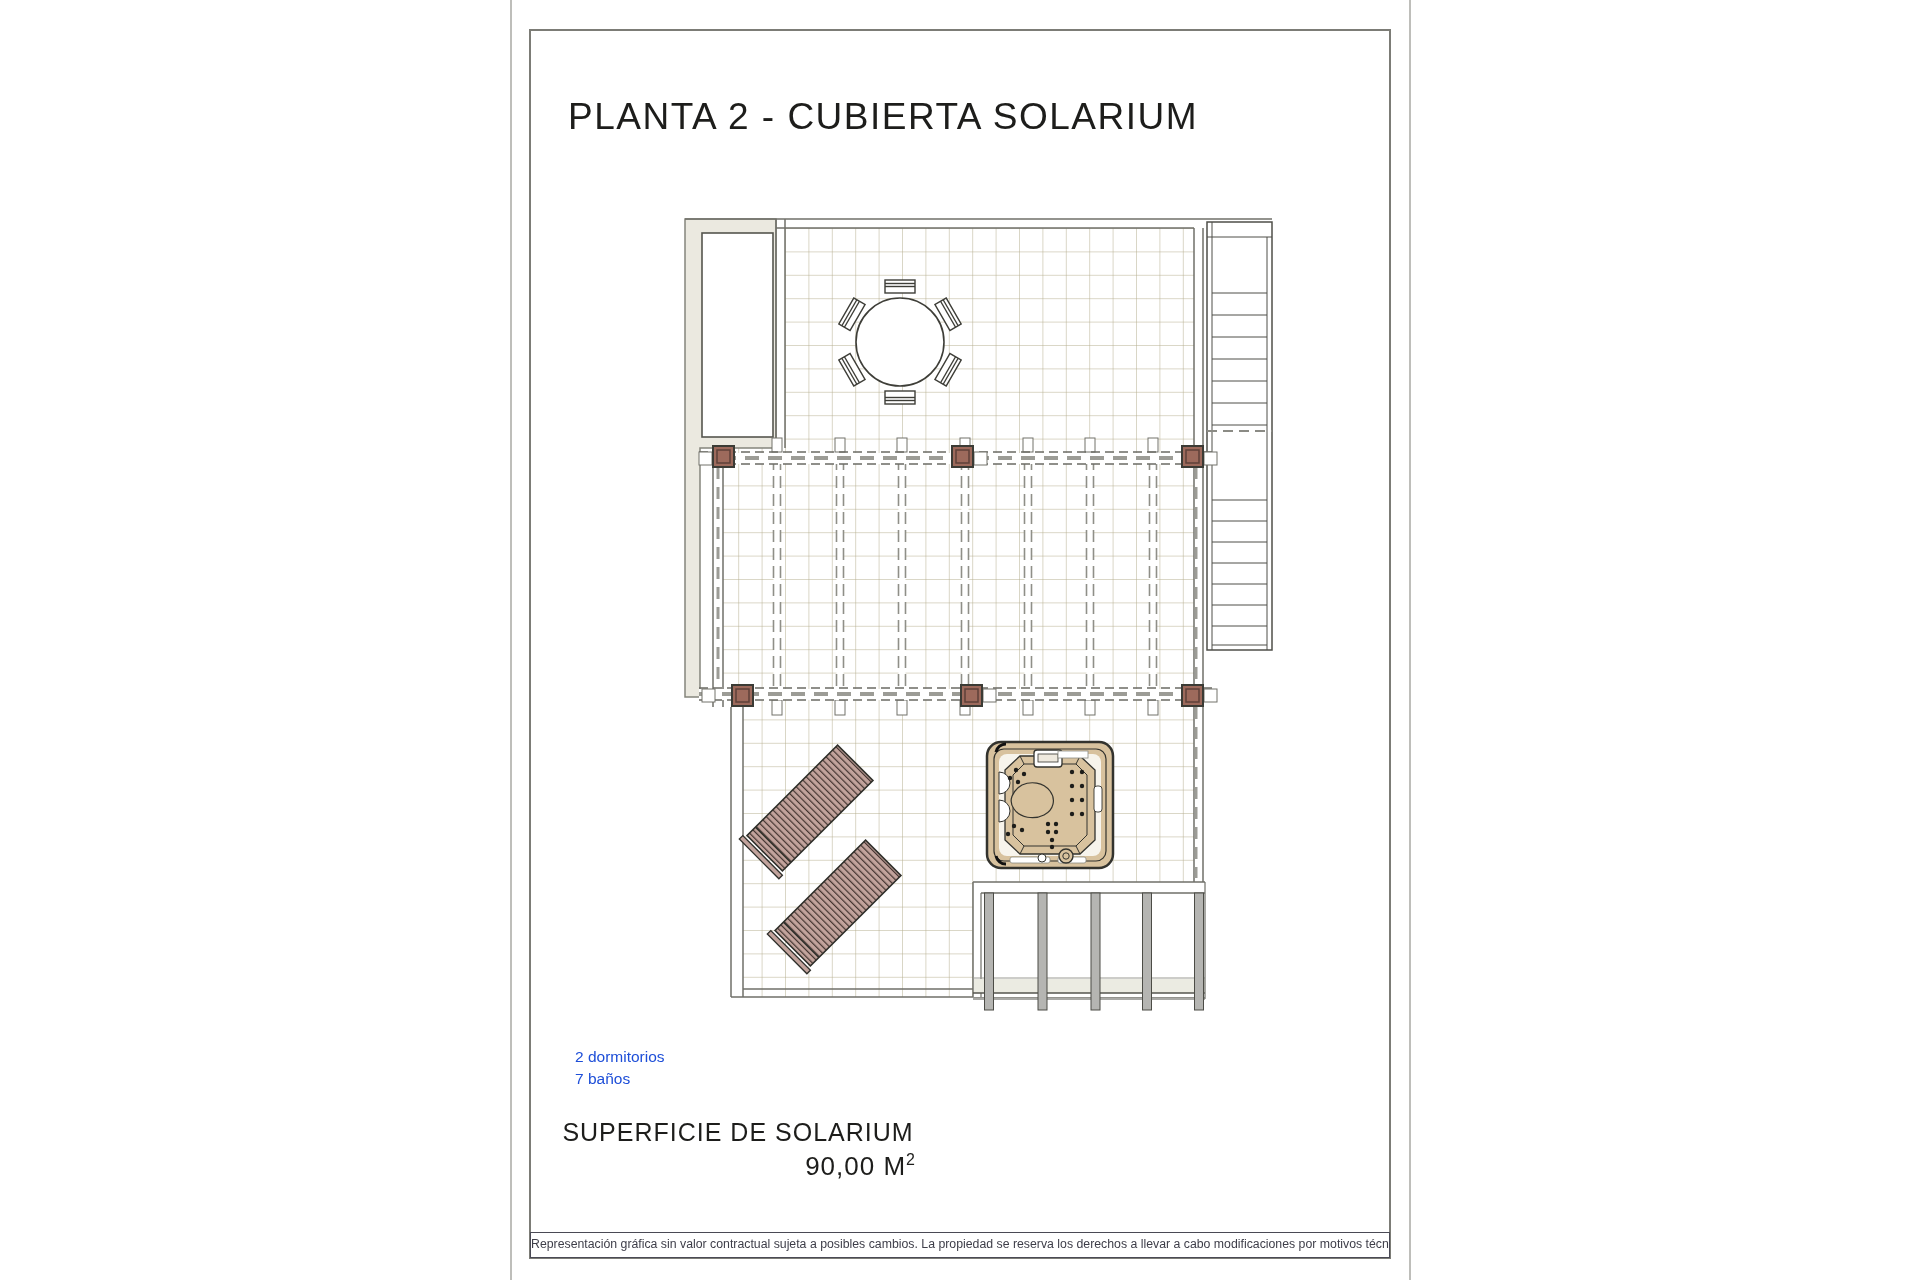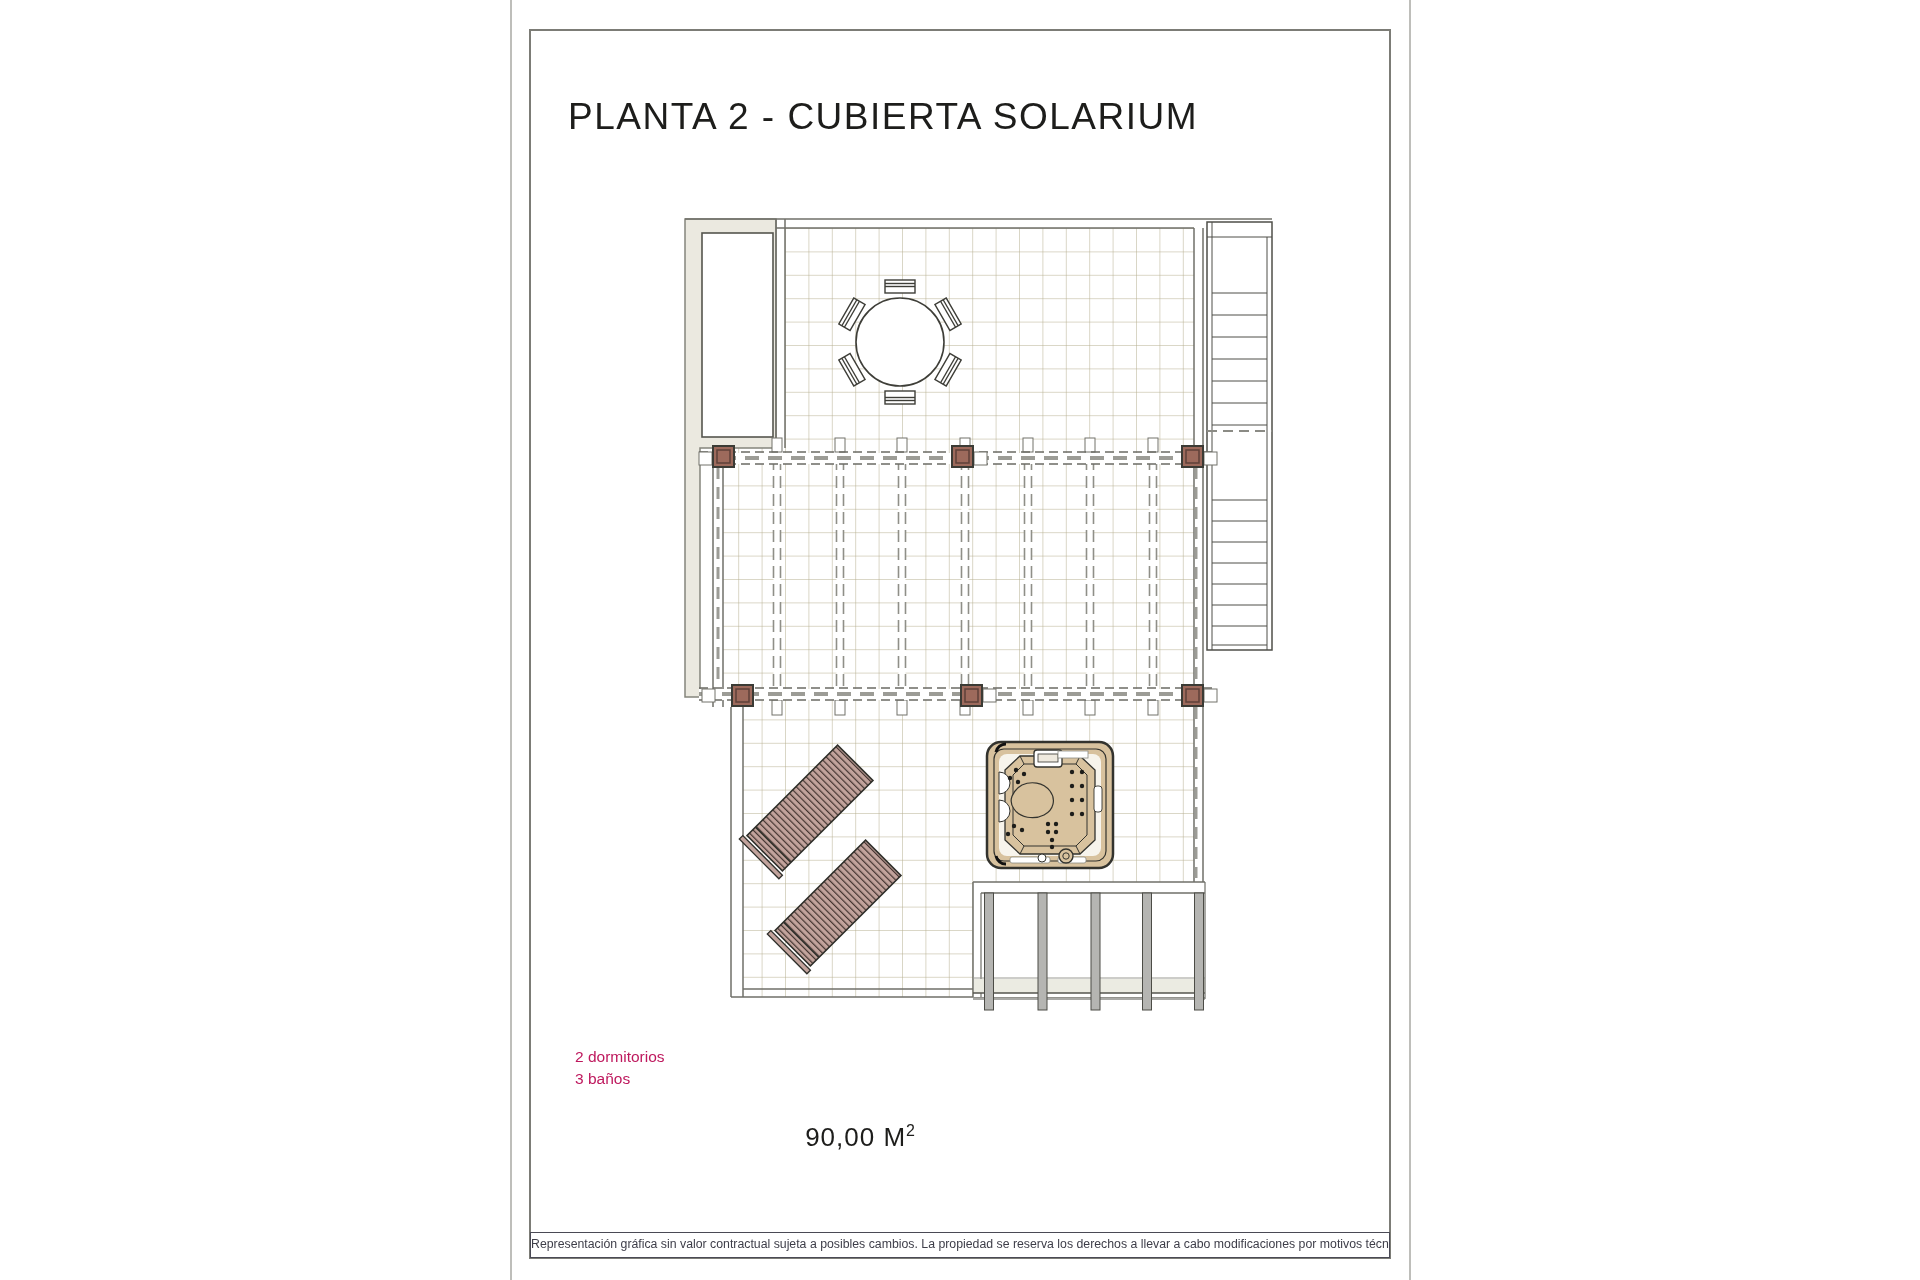--- a/index.html
+++ b/index.html
@@ -1,21 +1,21 @@
 <!DOCTYPE html>
 <html><head>
 <meta charset="utf-8">
 <style>
   html,body{margin:0;padding:0;background:#ffffff;}
   .screen{position:relative;width:1524px;height:1280px;background:#fff;overflow:hidden;
           font-family:"Liberation Sans", sans-serif;color:#1d1d1b;}
   .plan-svg{position:absolute;left:0;top:0;}
   .page-title{position:absolute;left:568px;top:96px;font-size:37px;letter-spacing:1.5px;
               color:#1d1d1b;white-space:nowrap;}
-  .features{position:absolute;left:575px;top:1046px;font-size:15.5px;line-height:22px;color:#be185d;}
+  .features{position:absolute;left:575px;top:1046px;font-size:15.5px;line-height:22px;color:#1d4ed8;}
   .area-block{position:absolute;left:560px;top:1118px;width:356px;text-align:center;color:#1d1d1b;}
   .area-label{font-size:25px;letter-spacing:1px;white-space:nowrap;}
   .area-value{font-size:26px;margin-top:4px;letter-spacing:1px;text-align:right;}
   .area-value sup{font-size:16px;}
   .disclaimer{position:absolute;left:530px;top:1232px;width:860px;height:26px;box-sizing:border-box;
               border:1px solid #4a4a55;font-size:12.3px;line-height:23px;text-align:center;
               color:#3e3e49;white-space:nowrap;overflow:hidden;background:#fff;}
 </style>
 </head>
 <body>
@@ -290,23 +290,24 @@
       <circle cx="1042" cy="858" r="4" fill="#ffffff" stroke="#33332e" stroke-width="1"></circle>
       <circle cx="1066" cy="856" r="7" fill="#d8c29e" stroke="#33332e" stroke-width="1.4"></circle>
       <circle cx="1066" cy="856" r="3.2" fill="none" stroke="#33332e" stroke-width="1"></circle>
     </g>
   </svg>
 
   <div class="page-title">PLANTA 2 - CUBIERTA SOLARIUM</div>
 
   <div class="features">
     <div>2 dormitorios</div>
-    <div>3 baños</div>
+    <div>7 baños</div>
   </div>
 
   <div class="area-block">
+    <div class="area-label">SUPERFICIE DE SOLARIUM</div>
     <div class="area-value">
       <span>90,00 M</span><sup>2</sup>
     </div>
   </div>
 
   <div class="disclaimer">Representación gráfica sin valor contractual sujeta a posibles cambios. La propiedad se reserva los derechos a llevar a cabo modificaciones por motivos técnicos y cumpliendo la normativa vigente.</div>
 </div>
 
 </body></html>

